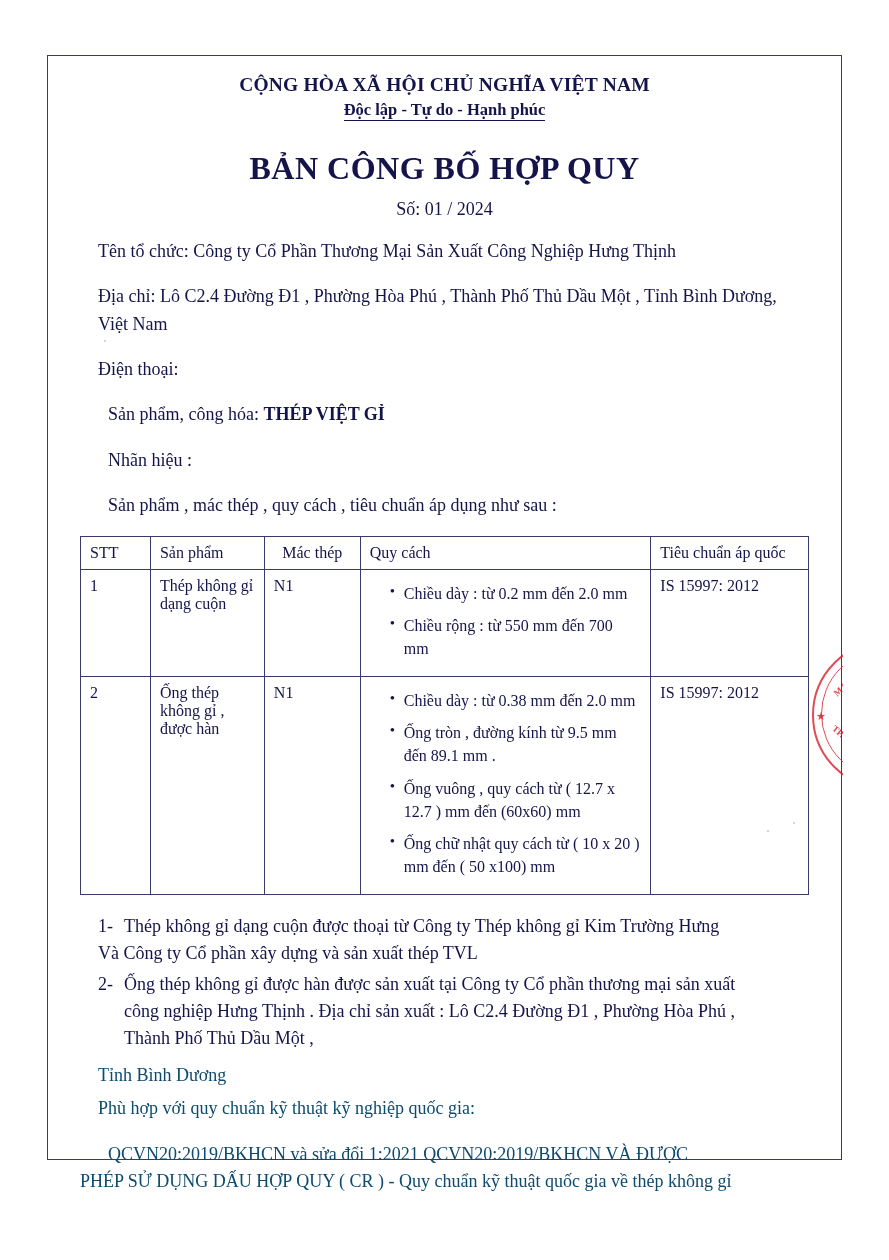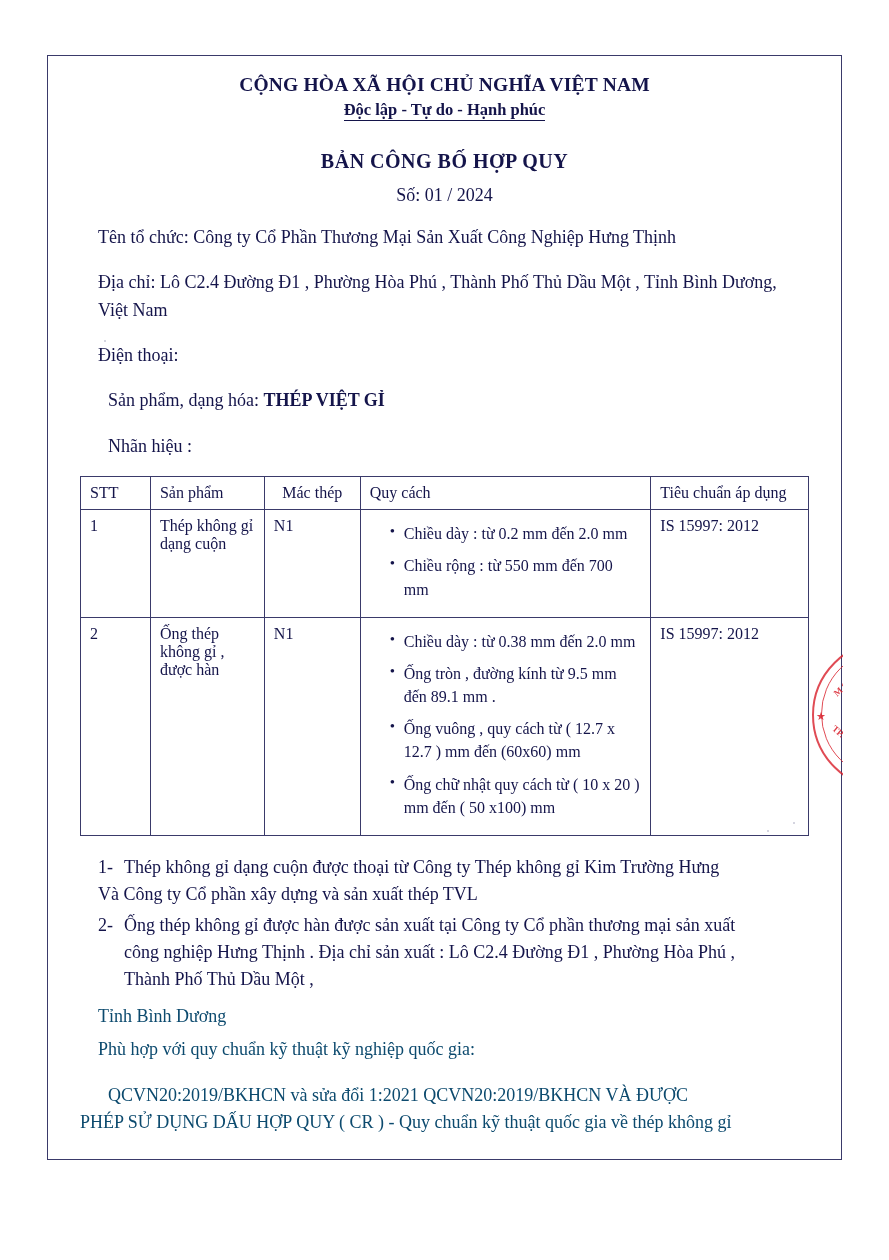--- a/index.html
+++ b/index.html
@@ -55,21 +55,21 @@
     margin-top: 4px;
     color: #14144a;
   }
   .national-sub span {
     border-bottom: 1.4px solid #14144a;
     padding-bottom: 1px;
   }
   .doc-title {
     text-align: center;
     font-weight: bold;
-    font-size: 20px;
+    font-size: 32px;
     margin-top: 30px;
     letter-spacing: 0.5px;
     color: #14144a;
   }
   .doc-number {
     text-align: center;
     font-size: 18px;
     margin-top: 12px;
     color: #14144a;
   }
@@ -245,33 +245,34 @@
     <div class="national-sub"><span>Độc lập - Tự do - Hạnh phúc</span></div>
 
     <div class="doc-title">BẢN CÔNG BỐ HỢP QUY</div>
     <div class="doc-number">Số: 01 / 2024</div>
 
     <div class="para indent">Tên tổ chức: Công ty Cổ Phần Thương Mại Sản Xuất Công Nghiệp Hưng Thịnh</div>
     <div class="para indent">Địa chỉ: Lô C2.4 Đường Đ1 , Phường Hòa Phú , Thành Phố Thủ Dầu Một , Tỉnh Bình Dương, Việt Nam</div>
     <div class="para indent">Điện thoại:</div>
 
     <div class="para indent2">
-      <span>Sản phẩm, dạng hóa: </span><span class="bold">THÉP VIỆT GỈ</span>
+      <span>Sản phẩm, công hóa: </span><span class="bold">THÉP VIỆT GỈ</span>
     </div>
 
     <div class="para indent2">Nhãn hiệu :</div>
+    <div class="para indent2">Sản phẩm , mác thép , quy cách , tiêu chuẩn áp dụng như sau :</div>
 
     <table class="spec">
       <thead>
         <tr>
           <th class="col-stt">STT</th>
           <th class="col-sp">Sản phẩm</th>
           <th class="col-mac">Mác thép</th>
           <th class="col-qc">Quy cách</th>
-          <th class="col-tc">Tiêu chuẩn áp dụng</th>
+          <th class="col-tc">Tiêu chuẩn áp quốc</th>
         </tr>
       </thead>
       <tbody>
         <tr>
           <td class="center">1</td>
           <td class="just">Thép không gỉ dạng cuộn</td>
           <td class="center">N1</td>
           <td>
             <ul class="qc">
               <li>Chiều dày : từ 0.2 mm đến 2.0 mm</li>

